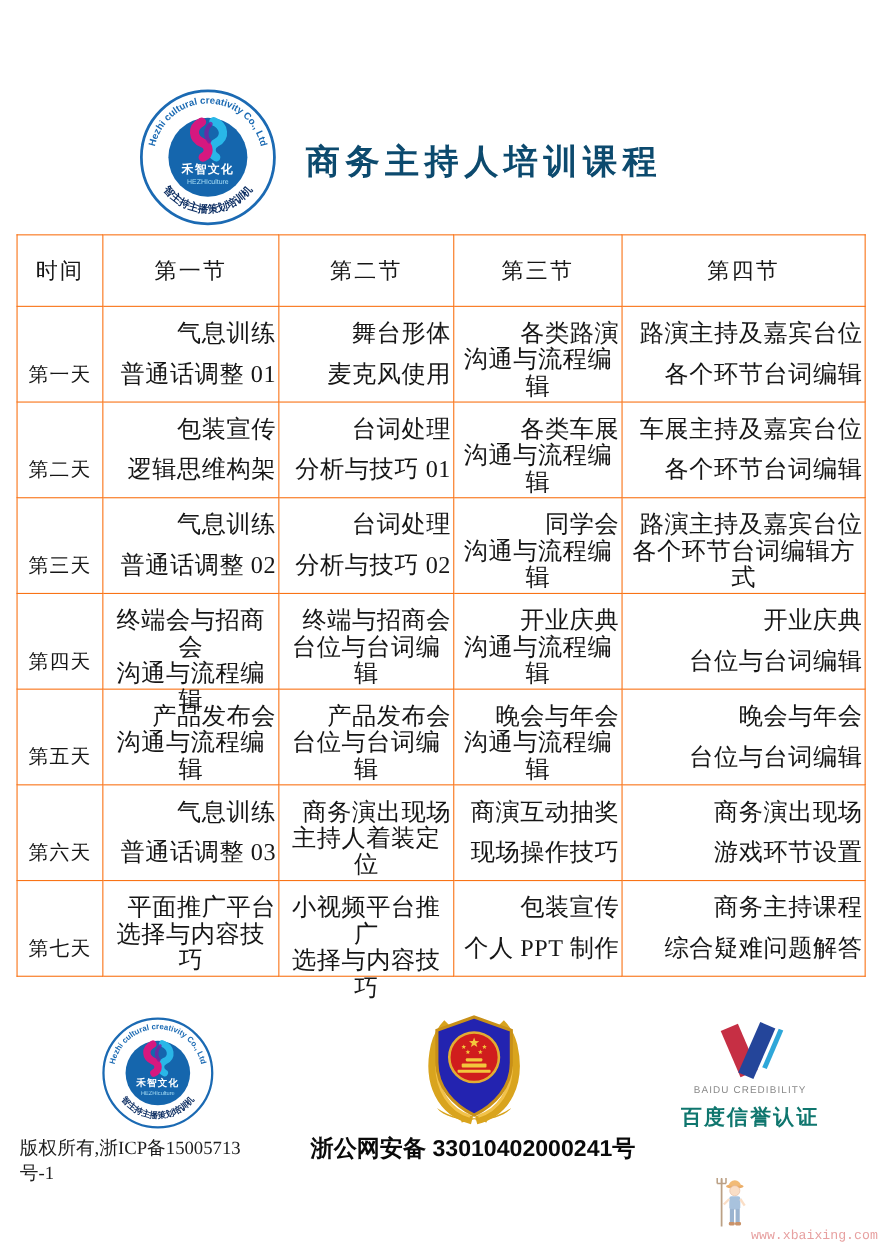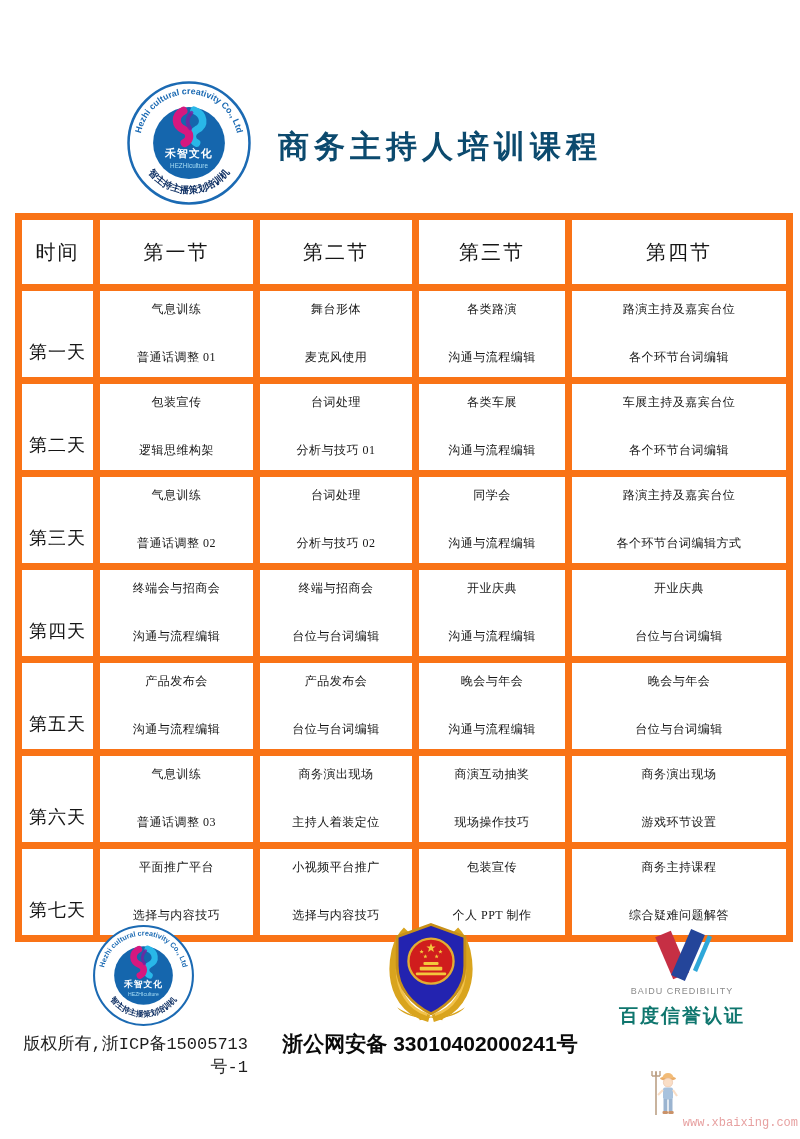--- a/index.html
+++ b/index.html
@@ -12,39 +12,39 @@
   .page-title{
     position:absolute;left:250px;top:126px;width:380px;text-align:center;
     font-size:31px;font-weight:bold;letter-spacing:5px;color:#0c4a6e;
   }
   
   .course-table{
     position:absolute;left:15px;top:213px;width:771px;
     border-collapse:collapse;table-layout:fixed;
   }
   .course-table th,.course-table td{
-    border:7px solid #f97316;padding:0;vertical-align:middle;
+    border:1px solid #f97316;padding:0;vertical-align:middle;
     font-weight:normal;color:#161616;
   }
   .course-table th{height:64px;font-size:20px;letter-spacing:2px;}
   .cell{
     height:86px;box-sizing:border-box;display:flex;flex-direction:column;
-    justify-content:space-between;align-items:center;
-    padding:12px 2px 13px 2px;font-size:12px;letter-spacing:0.5px;
+    justify-content:space-between;align-items:flex-end;
+    padding:12px 2px 13px 2px;font-size:22px;letter-spacing:0.5px;
   }
   .cell span{display:block;text-align:center;line-height:1.1;}
   .day-cell{
     height:86px;box-sizing:border-box;display:flex;align-items:flex-end;
     justify-content:center;padding-bottom:13px;font-size:18px;letter-spacing:1px;
   }
   
   .footer-logo{position:absolute;left:92px;top:924px;width:103px;height:103px;}
   .copyright{
-    position:absolute;left:18px;top:1032px;width:230px;text-align:right;
-    font-family:Liberation Mono, monospace;font-size:17px;color:#1c1c1c;
+    position:absolute;left:18px;top:1032px;width:230px;text-align:left;
+    font-family:Liberation Serif, serif;font-size:17px;color:#1c1c1c;
   }
   .police-badge{position:absolute;left:384px;top:914px;width:94px;height:114px;}
   .police-record{
     position:absolute;left:275px;top:1030px;width:310px;text-align:center;
     font-family:"Liberation Sans",sans-serif;font-size:21px;font-weight:bold;color:#0a0a0a;
   }
   .baidu-block{
     position:absolute;left:608px;top:926px;width:148px;text-align:center;
     font-family:"Liberation Sans",sans-serif;
   }

